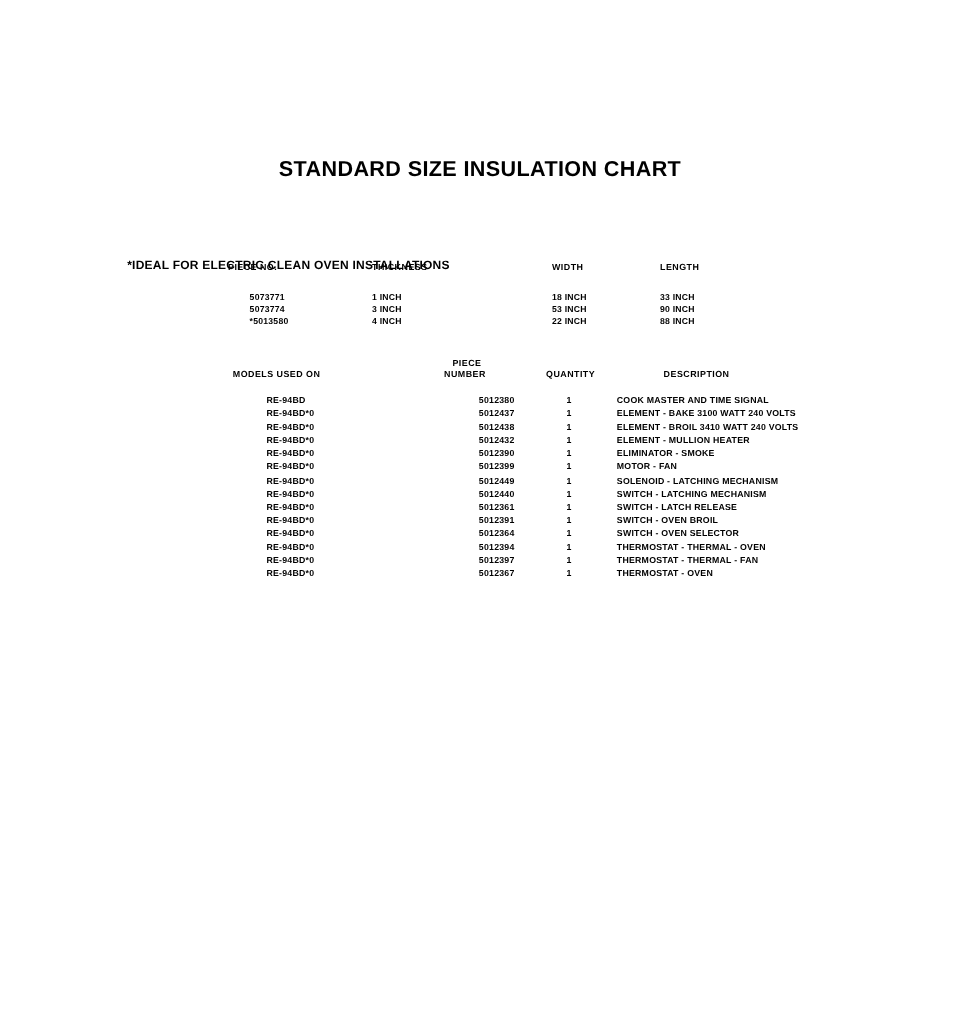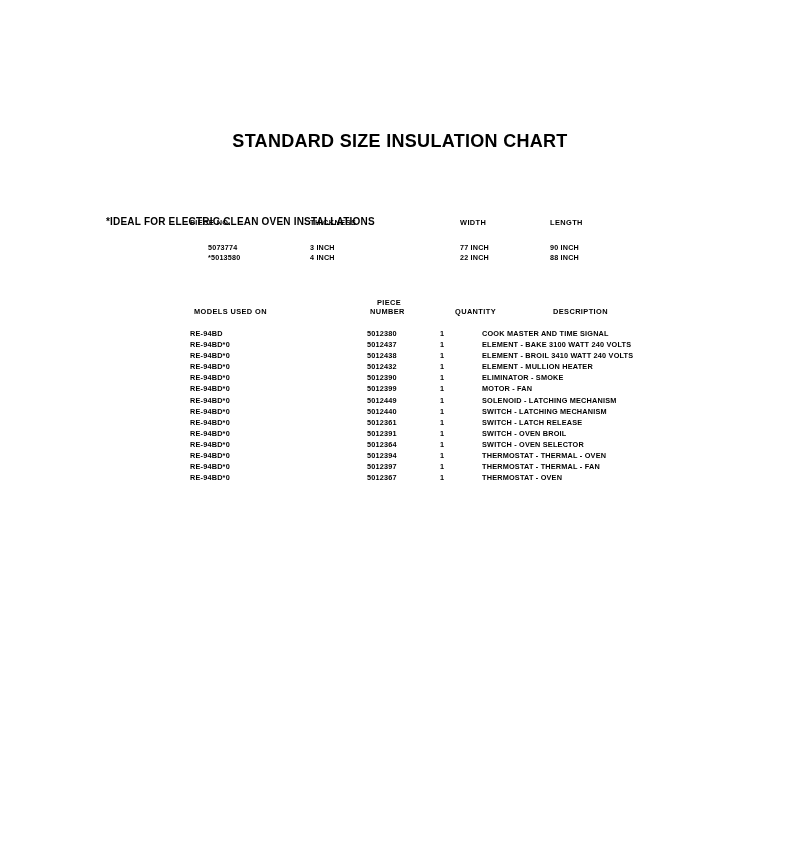--- a/index.html
+++ b/index.html
@@ -107,20 +107,21 @@
     top: 329px;
     width: 800px;
   }
   .parts-row {
     position: relative;
     height: 11.1px;
     font-size: 7.3px;
     font-weight: bold;
     letter-spacing: 0.2px;
     white-space: nowrap;
+    margin-left: 32px;
   }
   .parts-row .c-model { position: absolute; left: 190px; top: 0; }
   .parts-row .c-piece { position: absolute; left: 367px; top: 0; }
   .parts-row .c-qty   { position: absolute; left: 440px; top: 0; }
   .parts-row .c-desc  { position: absolute; left: 482px; top: 0; }
 </style>
 </head>
 <body>
 
 <div class="page">
@@ -131,23 +132,29 @@
     <thead>
       <tr>
         <th class="insul-col-piece">PIECE NO.</th>
         <th class="insul-col-thick">THICKNESS</th>
         <th class="insul-col-width">WIDTH</th>
         <th class="insul-col-length">LENGTH</th>
       </tr>
     </thead>
     <tbody>
       <tr>
+        <td class="c-piece">5073771</td>
+        <td>1 INCH</td>
+        <td>18 INCH</td>
+        <td>33 INCH</td>
+      </tr>
+      <tr>
         <td class="c-piece">5073774</td>
         <td>3 INCH</td>
-        <td>77 INCH</td>
+        <td>53 INCH</td>
         <td>90 INCH</td>
       </tr>
       <tr>
         <td class="c-piece">*5013580</td>
         <td>4 INCH</td>
         <td>22 INCH</td>
         <td>88 INCH</td>
       </tr>
     </tbody>
   </table>

